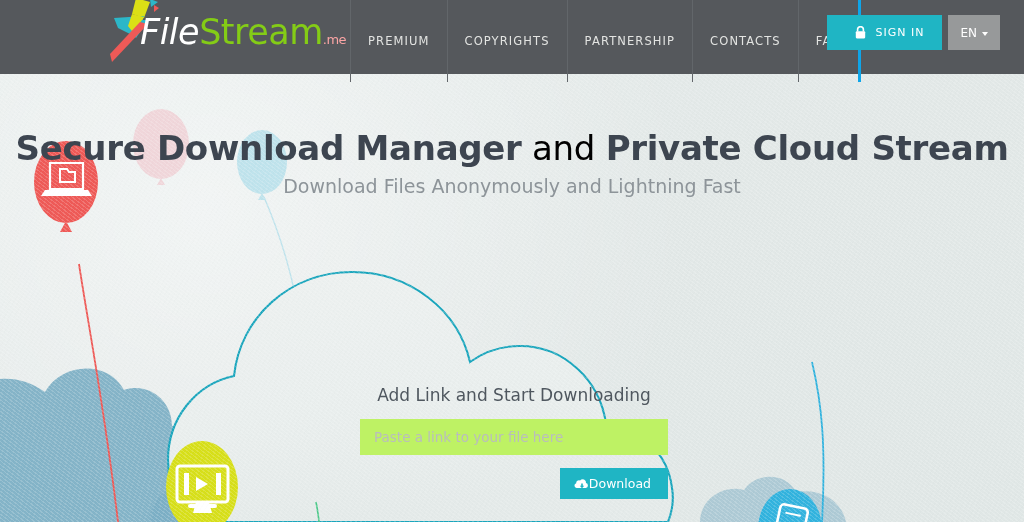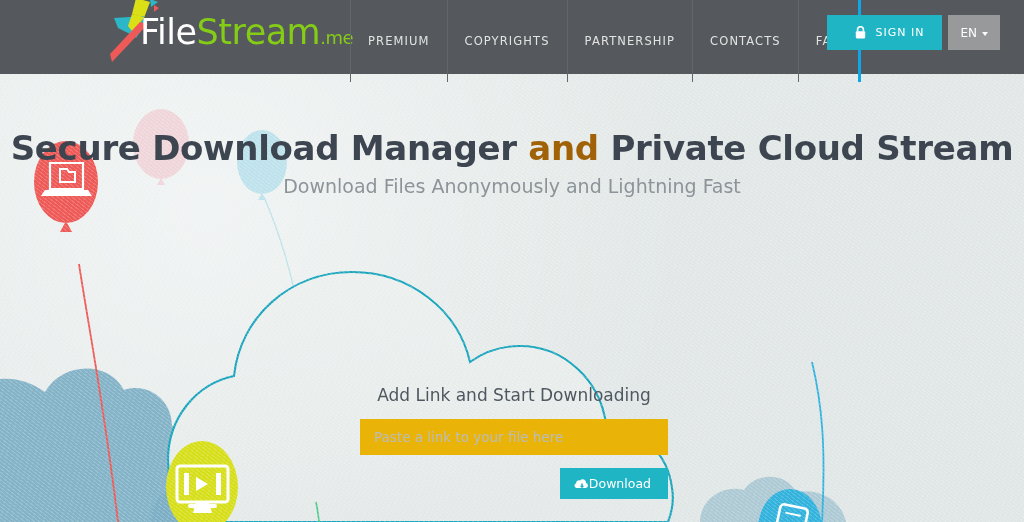--- a/index.html
+++ b/index.html
@@ -65,23 +65,23 @@
   }
   .logo-text {
     position: absolute;
     left: 36px;
     top: 12px;
     font-size: 35px;
     letter-spacing: -0.5px;
     white-space: nowrap;
     font-family: "DejaVu Sans", "Liberation Sans", sans-serif;
   }
-  .logo-file  { color: #ffffff; }
+  .logo-file  { color: #ffffff; font-style: italic; }
   .logo-stream{ color: #84cc16; }
-  .logo-me    { color: #84cc16; font-size: 18px; }
+  .logo-me    { color: #fca5a5; font-size: 13px; }
 
   .nav {
     position: absolute;
     left: 350px;
     top: 0;
     height: 82px;
     display: flex;
     align-items: stretch;
   }
   .nav-item {
@@ -145,21 +145,21 @@
     left: 0; top: 128px;
     width: 1024px;
     text-align: center;
     font-size: 34px;
     color: #3d4550;
     letter-spacing: -0.3px;
     z-index: 20;
     white-space: nowrap;
   }
   .headline b { font-weight: 700; }
-  .headline .conj { font-weight: 700; color: #a16207; margin-top: 28px; }
+  .headline .conj { font-weight: 400; color: #000000; margin-top: 28px; }
 
   .subhead {
     position: absolute;
     left: 0; top: 175px;
     width: 1024px;
     text-align: center;
     font-size: 19px;
     color: #8d9499;
     font-weight: 400;
     z-index: 20;
@@ -180,21 +180,21 @@
   .form-title {
     text-align: center;
     font-size: 17px;
     color: #4f575f;
     margin-bottom: 14px;
     white-space: nowrap;
   }
   .link-input {
     width: 308px;
     height: 36px;
-    background: #eab308;
+    background: #bef264;
     border: none;
     outline: none;
     padding: 0 14px;
     font-size: 13.5px;
     color: #555;
     font-family: inherit;
     display: block;
   }
   .link-input::placeholder { color: #b9bdbd; }
   .dl-row {

